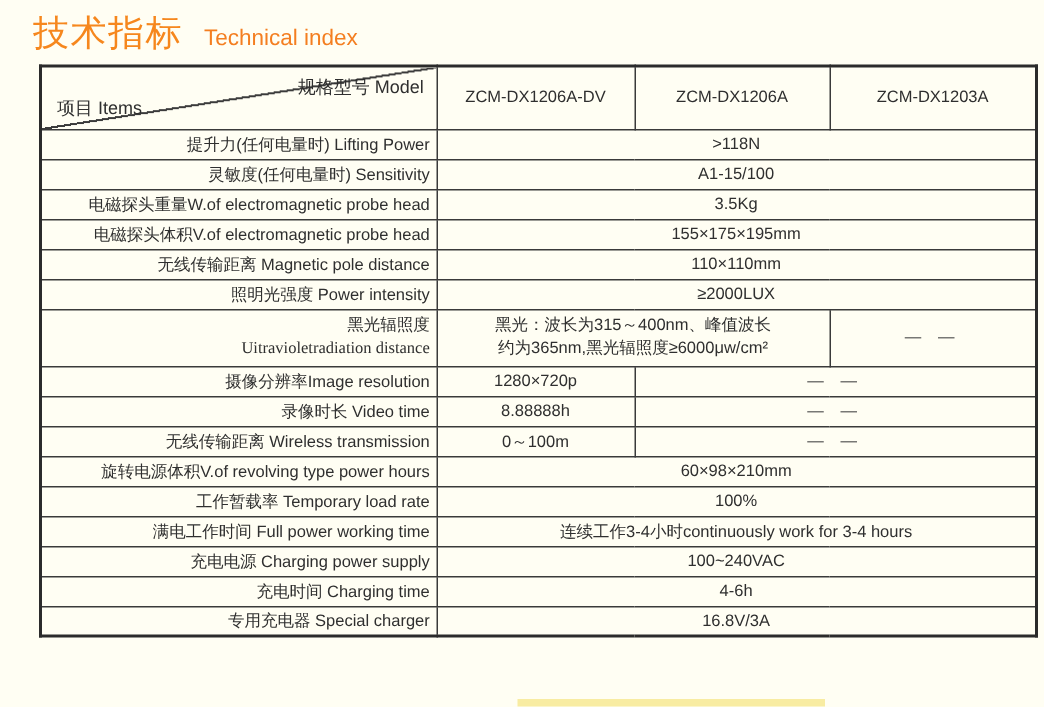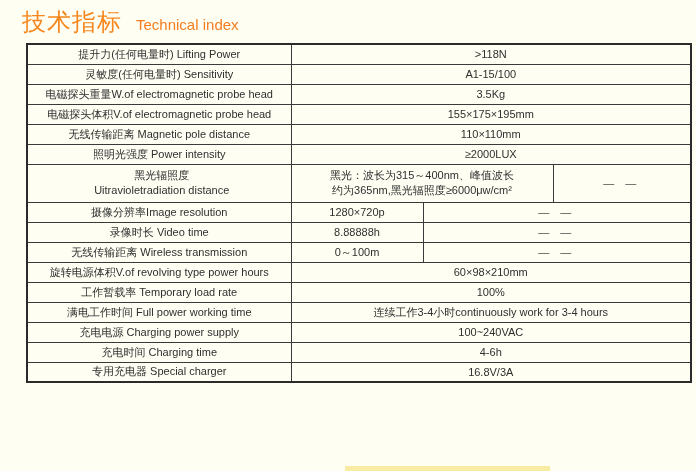--- a/index.html
+++ b/index.html
@@ -20,37 +20,37 @@
   table.spec td{
     border:1px solid #3a3a3a;
     font-size:11px;
     padding:0 4px;
     overflow:hidden;white-space:nowrap;
   }
   table.spec{border:2px solid #2b2b2b;}
   tr.r-head{height:42px;}
   tr.r{height:20px;}
   tr.r-tall{height:38px;}
-  td.label{text-align:center;padding-left:9px;}
+  td.label{text-align:right;padding-left:9px;}
   td.val{text-align:center;}
   td.na{text-align:center;color:#4a4a4a;letter-spacing:4px;}
   td.corner{
     position:relative;padding:0;
     background:
       linear-gradient(to bottom right,
         transparent calc(50% - 0.7px),
         #3a3a3a calc(50% - 0.7px),
         #3a3a3a calc(50% + 0.7px),
         transparent calc(50% + 0.7px));
   }
   .corner-tr{position:absolute;top:5px;right:8px;font-size:12px;}
   .corner-bl{position:absolute;bottom:5px;left:10px;font-size:12px;}
   td.model{text-align:center;font-size:12px;}
   td.two-line{white-space:normal;line-height:1.35;font-size:10.5px;padding-top:1px;padding-bottom:1px;}
-  td.label.two-line{padding-left:9px;}
+  td.label.two-line{padding-left:9px;font-family:Liberation Serif, serif;}
   .highlight-bar{
     position:absolute;left:345px;top:466px;width:205px;height:5px;
     background:#f8eca2;
   }
 </style>
 </head>
 <body>
 
 <div class="title-bar">
   <span class="title-zh">技术指标</span>
@@ -58,20 +58,29 @@
 </div>
 
 <table class="spec">
   <colgroup>
     <col style="width:264px">
       <col style="width:132px">
       <col style="width:130px">
       <col style="width:138px">
   </colgroup>
   <tbody>
+    <tr class="r-head">
+      <td class="corner">
+        <span class="corner-tr">规格型号 Model</span>
+        <span class="corner-bl">项目 Items</span>
+      </td>
+      <td class="model">ZCM-DX1206A-DV</td>
+      <td class="model">ZCM-DX1206A</td>
+      <td class="model">ZCM-DX1203A</td>
+    </tr>
 
     <tr class="r">
       <td class="label">提升力(任何电量时) Lifting Power</td>
       <td class="val" colspan="3">&gt;118N</td>
     </tr>
     <tr class="r">
       <td class="label">灵敏度(任何电量时) Sensitivity</td>
       <td class="val" colspan="3">A1-15/100</td>
     </tr>
     <tr class="r">

